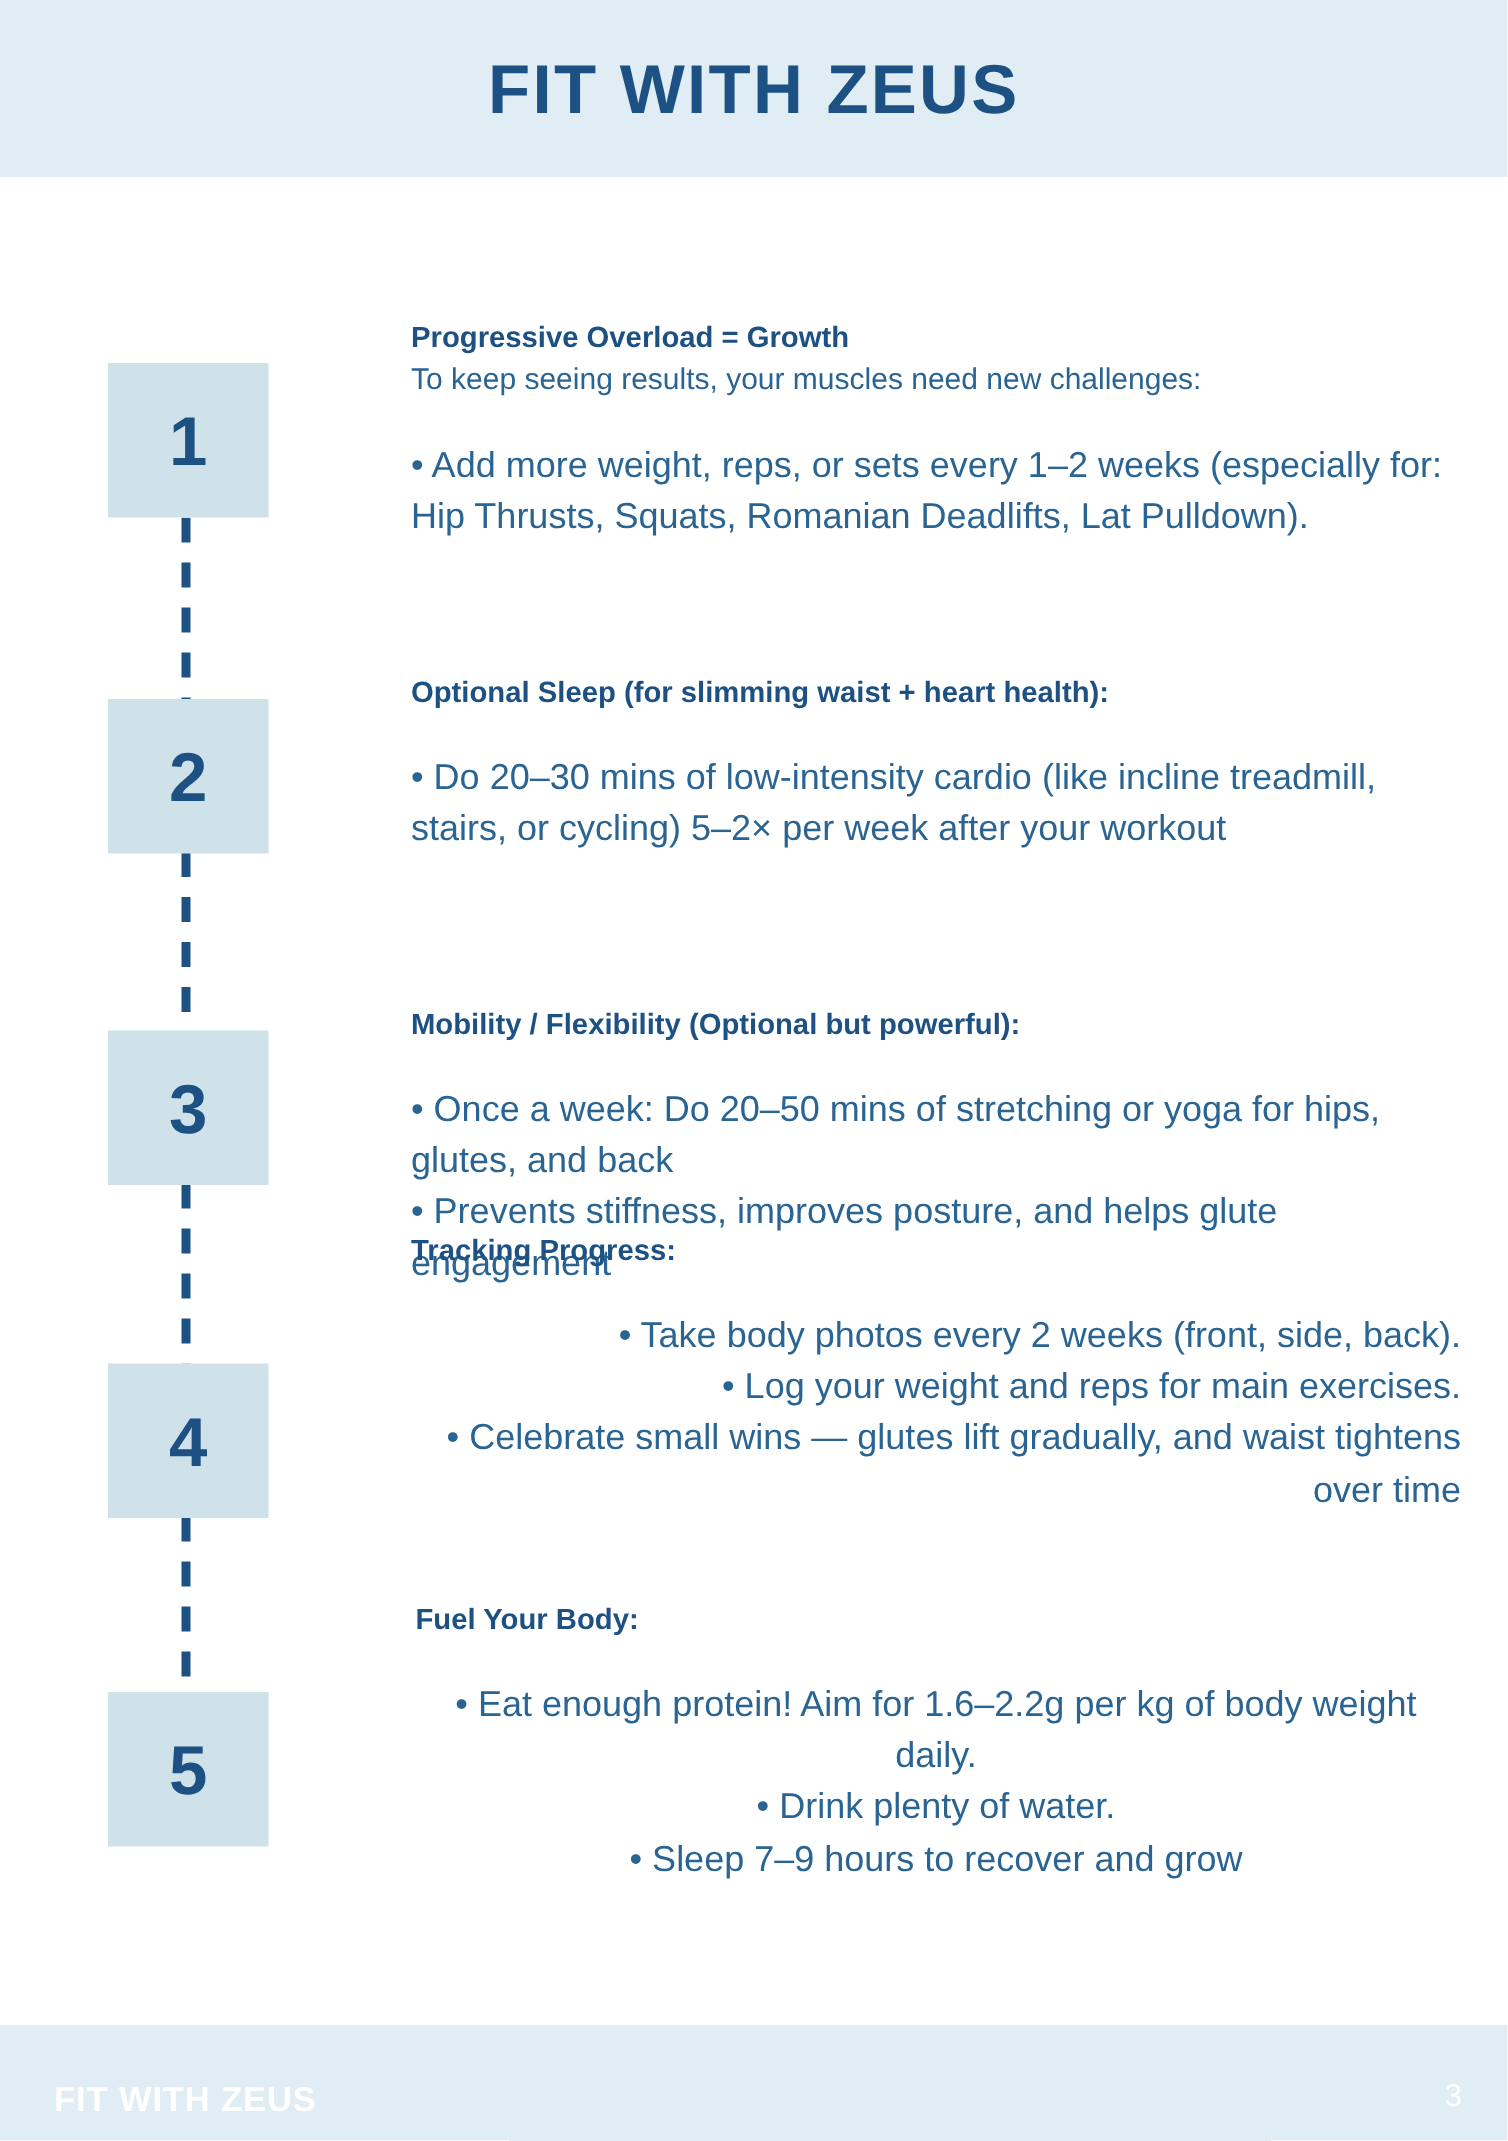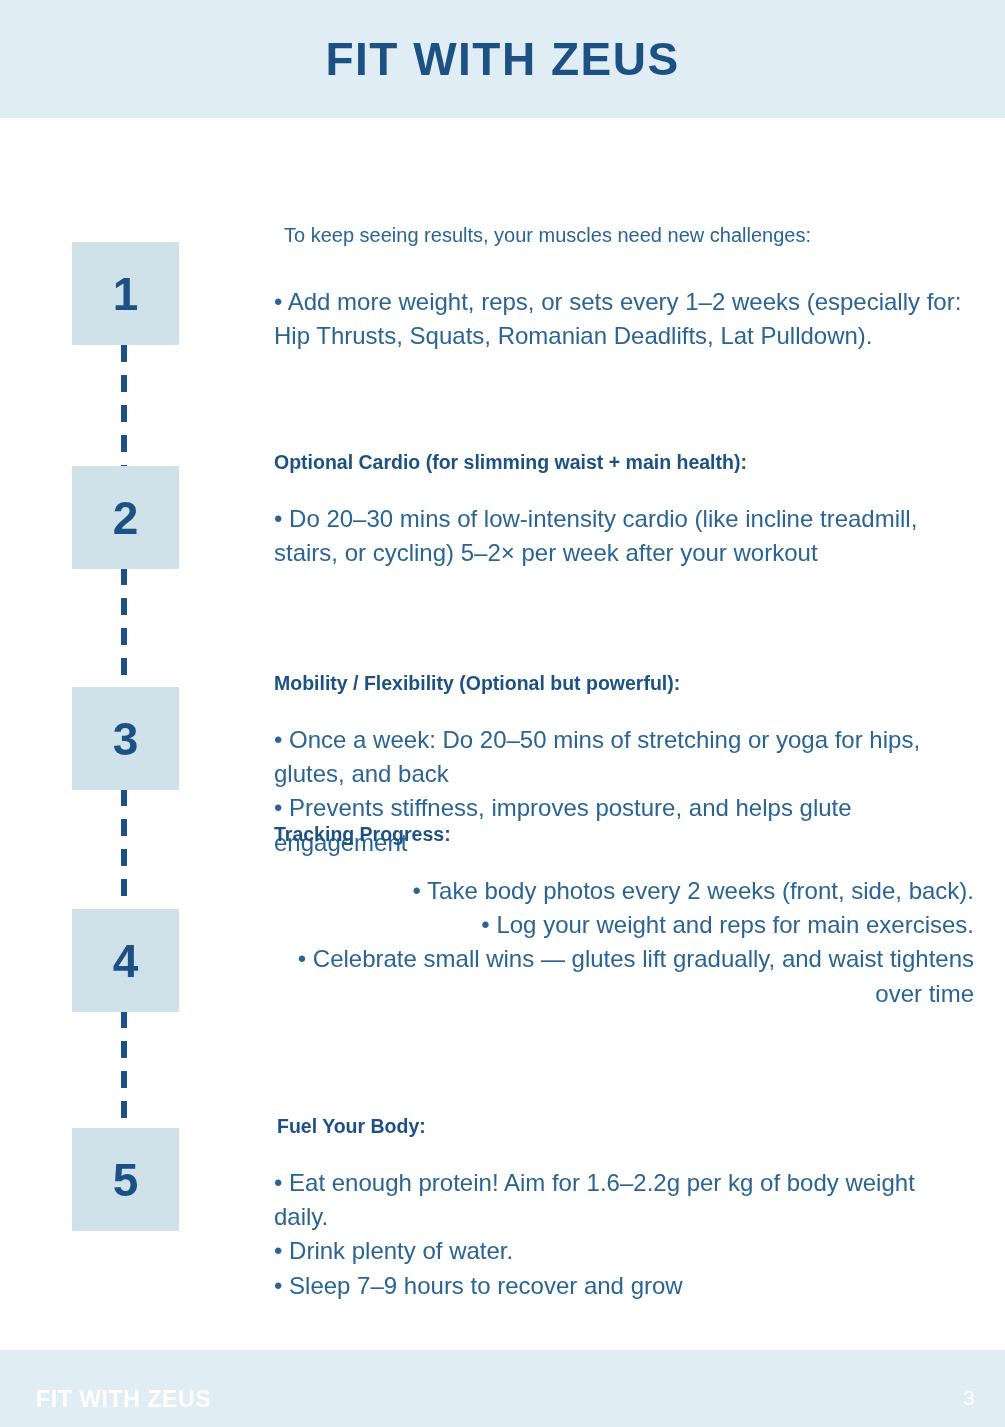--- a/index.html
+++ b/index.html
@@ -120,21 +120,21 @@
     font-weight: bold;
     color: #1d5183;
     line-height: 1.45;
     margin: 0;
   }
   .block-sub {
     font-size: 20px;
     font-weight: normal;
     color: #2a6493;
     line-height: 1.42;
-    margin: 10px;
+    margin: 0;
   }
   .block-body {
     font-size: 24px;
     font-weight: normal;
     color: #2a6493;
     line-height: 1.42;
     margin: 0;
   }
   .gap {
     height: 26px;
@@ -166,49 +166,50 @@
   <span>3</span>
 </div>
 <div class="num-box" style="top:909px;">
   <span>4</span>
 </div>
 <div class="num-box" style="top:1128px;">
   <span>5</span>
 </div>
 
 <div class="content" style="top:211px;">
+  <p class="block-title">Progressive Overload = Growth</p>
   <p class="block-sub">To keep seeing results, your muscles need new challenges:</p>
   <div class="gap"></div>
   <p class="block-body" style="white-space:pre-line;">• Add more weight, reps, or sets every 1–2 weeks (especially for: Hip Thrusts, Squats, Romanian Deadlifts, Lat Pulldown).</p>
 </div>
 
 <div class="content" style="top:448px;">
-  <p class="block-title">Optional Cardio (for slimming waist + main health):</p>
+  <p class="block-title">Optional Sleep (for slimming waist + heart health):</p>
   <div class="gap"></div>
   <p class="block-body" style="white-space:pre-line;">• Do 20–30 mins of low-intensity cardio (like incline treadmill, stairs, or cycling) 5–2× per week after your workout</p>
 </div>
 
 <div class="content" style="top:669px;">
   <p class="block-title">Mobility / Flexibility (Optional but powerful):</p>
   <div class="gap"></div>
   <p class="block-body" style="white-space:pre-line;">• Once a week: Do 20–50 mins of stretching or yoga for hips, glutes, and back
 • Prevents stiffness, improves posture, and helps glute engagement</p>
 </div>
 
 <div class="content" style="top:820px;">
   <p class="block-title">Tracking Progress:</p>
   <div class="gap"></div>
   <p class="block-body" style="white-space:pre-line;text-align:right;">• Take body photos every 2 weeks (front, side, back).
 • Log your weight and reps for main exercises.
 • Celebrate small wins — glutes lift gradually, and waist tightens over time</p>
 </div>
 
-<div class="content" style="top:1112px;">
+<div class="content" style="top:1066px;">
   <p class="block-title indent-title">Fuel Your Body:</p>
   <div class="gap"></div>
-  <p class="block-body" style="white-space:pre-line;">• Eat enough protein! Aim for 1.6–2.2g per kg of body weight daily.
+  <p class="block-body" style="white-space:pre-line;text-align:center;">• Eat enough protein! Aim for 1.6–2.2g per kg of body weight daily.
 • Drink plenty of water.
 • Sleep 7–9 hours to recover and grow</p>
 </div>
 
 <div class="footer-band"></div>
 <div class="footer-brand">FIT WITH ZEUS</div>
 <div class="footer-page">3</div>
 
 </body></html>

